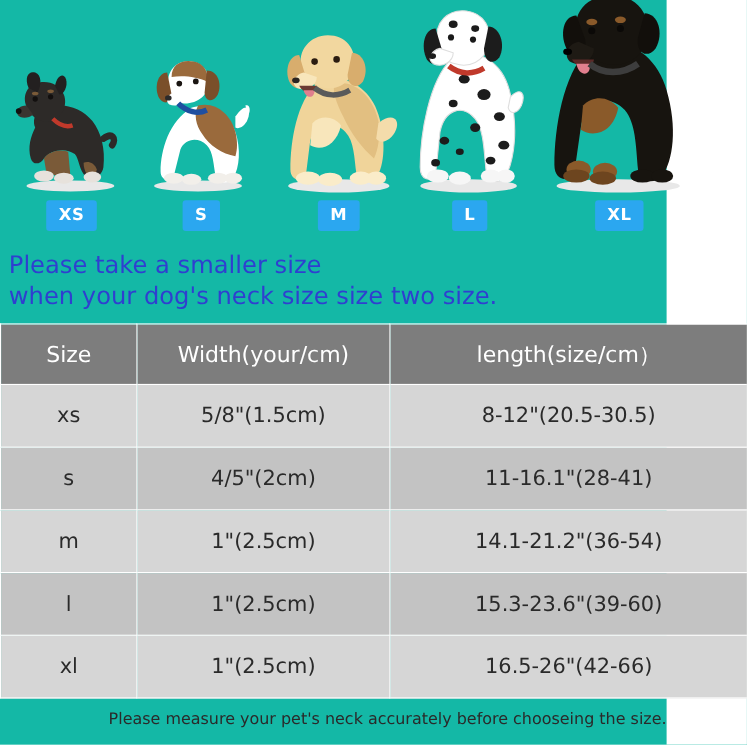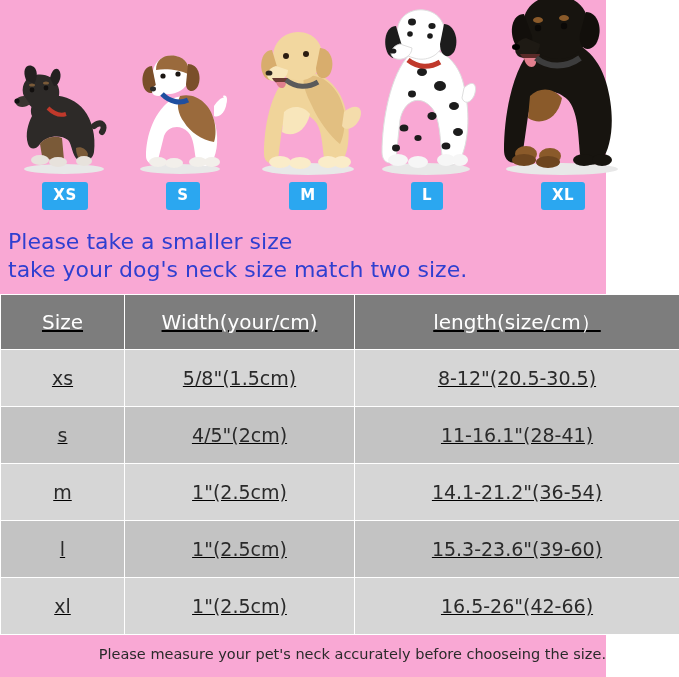--- a/index.html
+++ b/index.html
@@ -10,21 +10,21 @@
     width: 679px;
     height: 677px;
     background: #ffffff;
     font-family: "DejaVu Sans", sans-serif;
     overflow: hidden;
   }
   .page {
     position: relative;
     width: 606px;
     height: 677px;
-    background: #f9a8d4;
+    background: #14b8a6;
   }
 
   
   .dog-row {
     position: relative;
     height: 210px;
     width: 679px;
   }
   .dog-cell {
     position: absolute;
@@ -56,21 +56,20 @@
     line-height: 28px;
     padding: 18px 8px 10px 8px;
   }
   .note div { white-space: nowrap; }
 
   
   table.size-table {
     border-collapse: collapse;
     width: 679px;
     table-layout: fixed;
-    text-decoration: underline;
   }
   table.size-table th,
   table.size-table td {
     border: 1px solid #ffffff;
     text-align: center;
     font-weight: normal;
     color: #2a2a2a;
   }
   table.size-table thead th {
     background: #7d7d7d;
@@ -317,21 +316,21 @@
 
           <path d="M46 70 C58 80 76 80 90 70" stroke="#3d3d3d" stroke-width="6" fill="none"></path>
         </svg>
       </div>
       <span class="size-badge">XL</span>
     </div>
   </div>
 
   <div class="note">
     <div>Please take a smaller size</div>
-    <div>take your dog's neck size match two size.</div>
+    <div>when your dog's neck size size two size.</div>
   </div>
 
   <table class="size-table">
     <colgroup>
       <col class="col-size">
       <col class="col-width">
       <col class="col-length">
     </colgroup>
     <thead>
       <tr>

